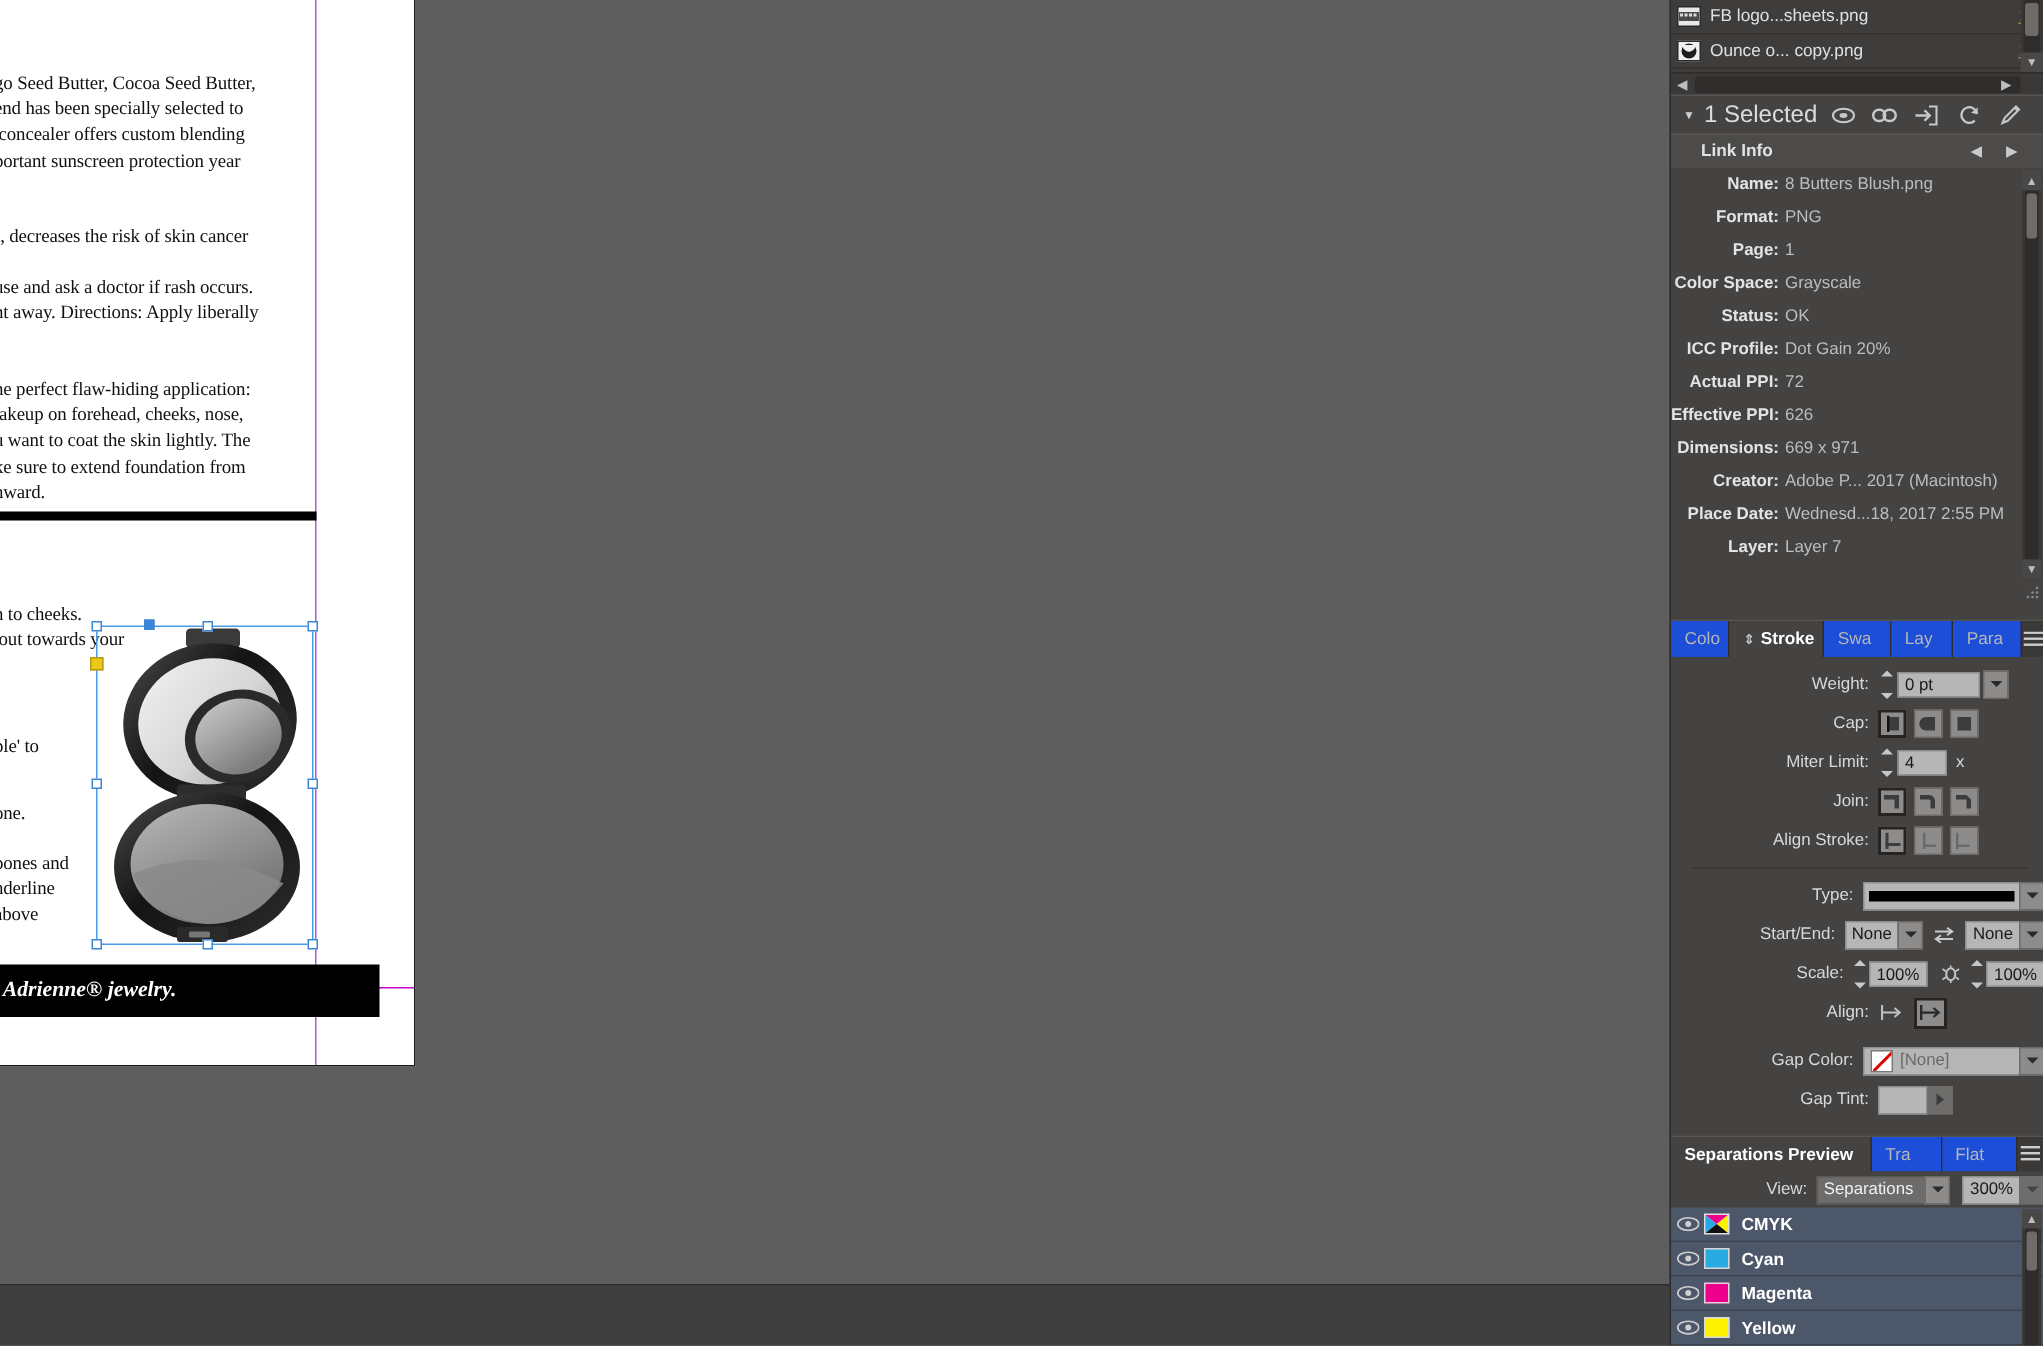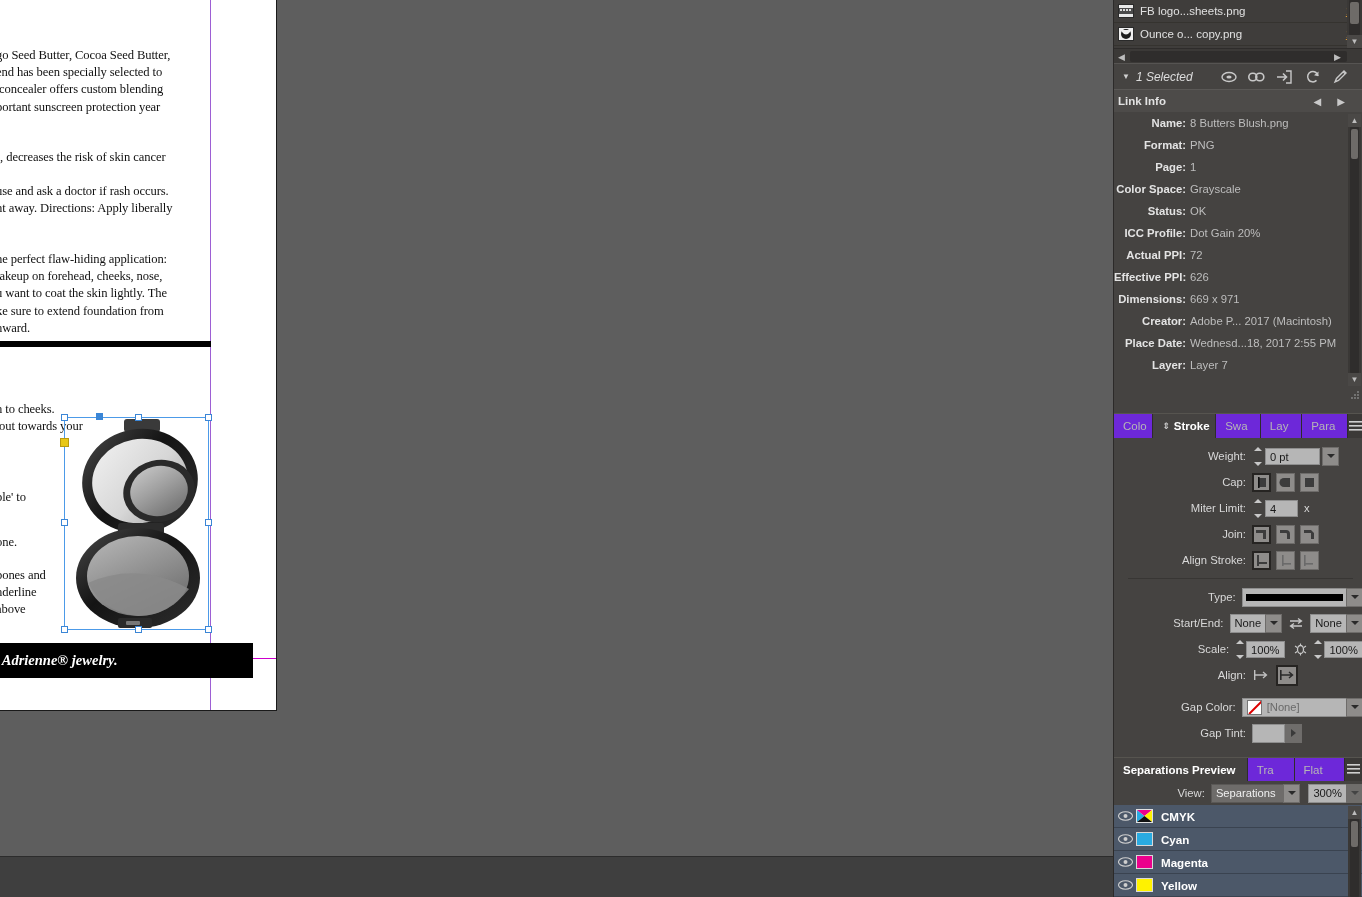--- a/index.html
+++ b/index.html
@@ -36,36 +36,36 @@
   #links-vscroll{position:absolute;right:0;top:0;width:15px;height:48px;background:#3a3836;}
   .vs-track{position:absolute;left:2px;right:2px;background:#2f2d2c;border-radius:1px;}
   .vs-thumb{position:absolute;left:3px;right:3px;background:#6e6b68;border-radius:2px;}
   .vs-arrow{position:absolute;left:0;right:0;height:13px;background:#4a4846;display:flex;align-items:center;justify-content:center;color:#bdbdbd;font-size:8px;}
   #links-hscroll{position:absolute;left:0;top:48px;width:249px;height:15px;background:#3b3937;border-top:1px solid #2e2c2b;box-sizing:border-box;}
   .hs-bar{position:absolute;left:16px;right:16px;top:2px;height:11px;background:#2f2d2c;border-radius:2px;}
   .hs-arrow{position:absolute;top:1px;width:13px;height:13px;color:#bdbdbd;font-size:9px;display:flex;align-items:center;justify-content:center;}
   
   #sel-bar{position:absolute;left:0;top:63px;width:249px;height:26px;display:flex;align-items:center;background:#454341;border-top:1px solid #565452;box-sizing:border-box;}
   #sel-bar .tri{margin:0 6px 0 8px;color:#d0d0d0;font-size:8px;}
-  #sel-bar .sel-label{font-size:12px;color:#dcdcdc;font-style:italic;}
+  #sel-bar .sel-label{font-size:16px;color:#dcdcdc;}
   .tool-icons{margin-left:auto;display:flex;align-items:center;gap:11px;padding-right:14px;}
   .tool-icons span{width:17px;height:17px;display:flex;align-items:center;justify-content:center;}
   
   #linkinfo-head{position:absolute;left:0;top:89px;width:249px;height:23px;background:#4d4b49;border-top:1px solid #5a5856;box-sizing:border-box;display:flex;align-items:center;}
-  #linkinfo-head .t{font-weight:bold;font-size:11.5px;color:#e2e2e2;padding-left:4px;}
+  #linkinfo-head .t{font-weight:bold;font-size:11.5px;color:#e2e2e2;padding-left:20px;}
   #linkinfo-head .navs{margin-left:auto;display:flex;gap:16px;padding-right:18px;color:#c9c9c9;font-size:10px;}
   #linkinfo-body{position:absolute;left:0;top:112px;width:249px;height:290px;background:#454341;overflow:hidden;}
   .info-row{display:flex;font-size:11.3px;line-height:22px;height:22px;}
   .info-key{width:72px;min-width:72px;text-align:right;font-weight:bold;color:#e3e3e3;padding-right:4px;white-space:nowrap;}
   .info-val{color:#bdbdbd;white-space:nowrap;overflow:hidden;}
   #info-vscroll{position:absolute;right:1px;top:114px;width:13px;height:272px;background:#3a3836;}
   #resize-grip{position:absolute;right:2px;top:390px;width:10px;height:10px;}
   
   #stroke-tabs{position:absolute;left:0;top:413px;width:249px;height:25px;background:#3b3937;display:flex;align-items:stretch;border-top:1px solid #56544f;box-sizing:border-box;}
-  .ptab{display:flex;align-items:center;padding:0 9px;font-size:11.5px;color:#b6b6b6;background:#6d28d9;border-right:1px solid #2e2c2b;white-space:nowrap;overflow:hidden;}
+  .ptab{display:flex;align-items:center;padding:0 9px;font-size:11.5px;color:#b6b6b6;background:#1d4ed8;border-right:1px solid #2e2c2b;white-space:nowrap;overflow:hidden;}
   .ptab.active{background:#454341;color:#ffffff;font-weight:bold;}
   .ptab .dbl{font-size:9px;margin-right:4px;color:#cfcfcf;}
   #stroke-menu{margin-left:auto;width:22px;display:flex;align-items:center;justify-content:center;color:#cfcfcf;}
   #stroke-body{position:absolute;left:0;top:438px;width:249px;height:313px;background:#454341;}
   .ctl-row{display:flex;align-items:center;height:26px;margin-left:47px;}
   .ctl-lab{width:85px;text-align:right;padding-right:6px;font-size:11.3px;color:#d8d8d8;white-space:nowrap;}
   .spin{width:11px;height:19px;display:flex;flex-direction:column;justify-content:space-between;margin-right:2px;}
   .spin i{display:block;width:0;height:0;border-left:4px solid transparent;border-right:4px solid transparent;margin:0 auto;}
   .spin i.up{border-bottom:4px solid #c8c8c8;}
   .spin i.dn{border-top:4px solid #c8c8c8;}

